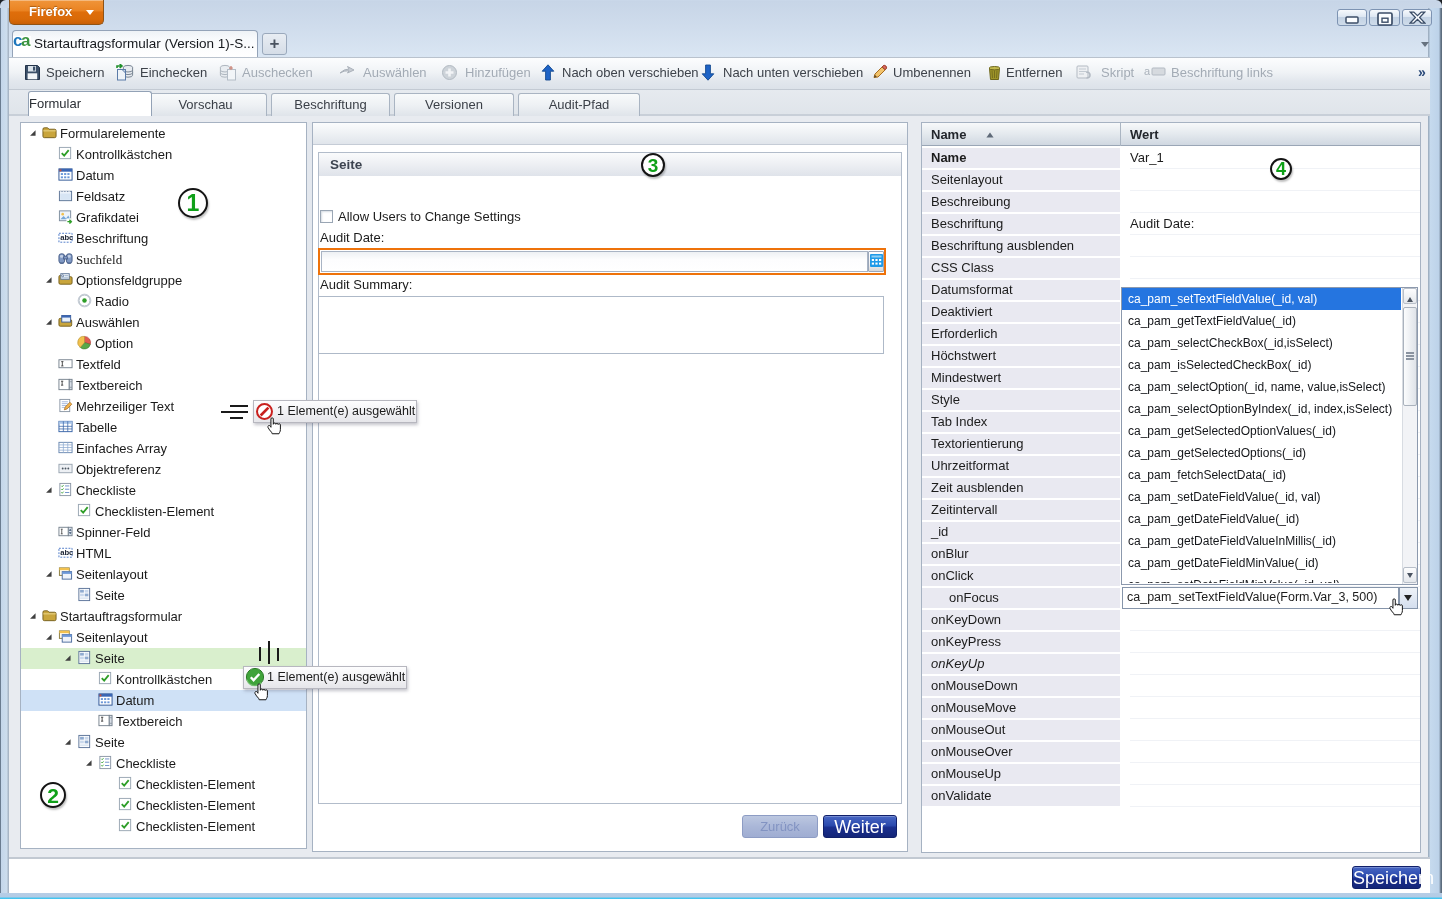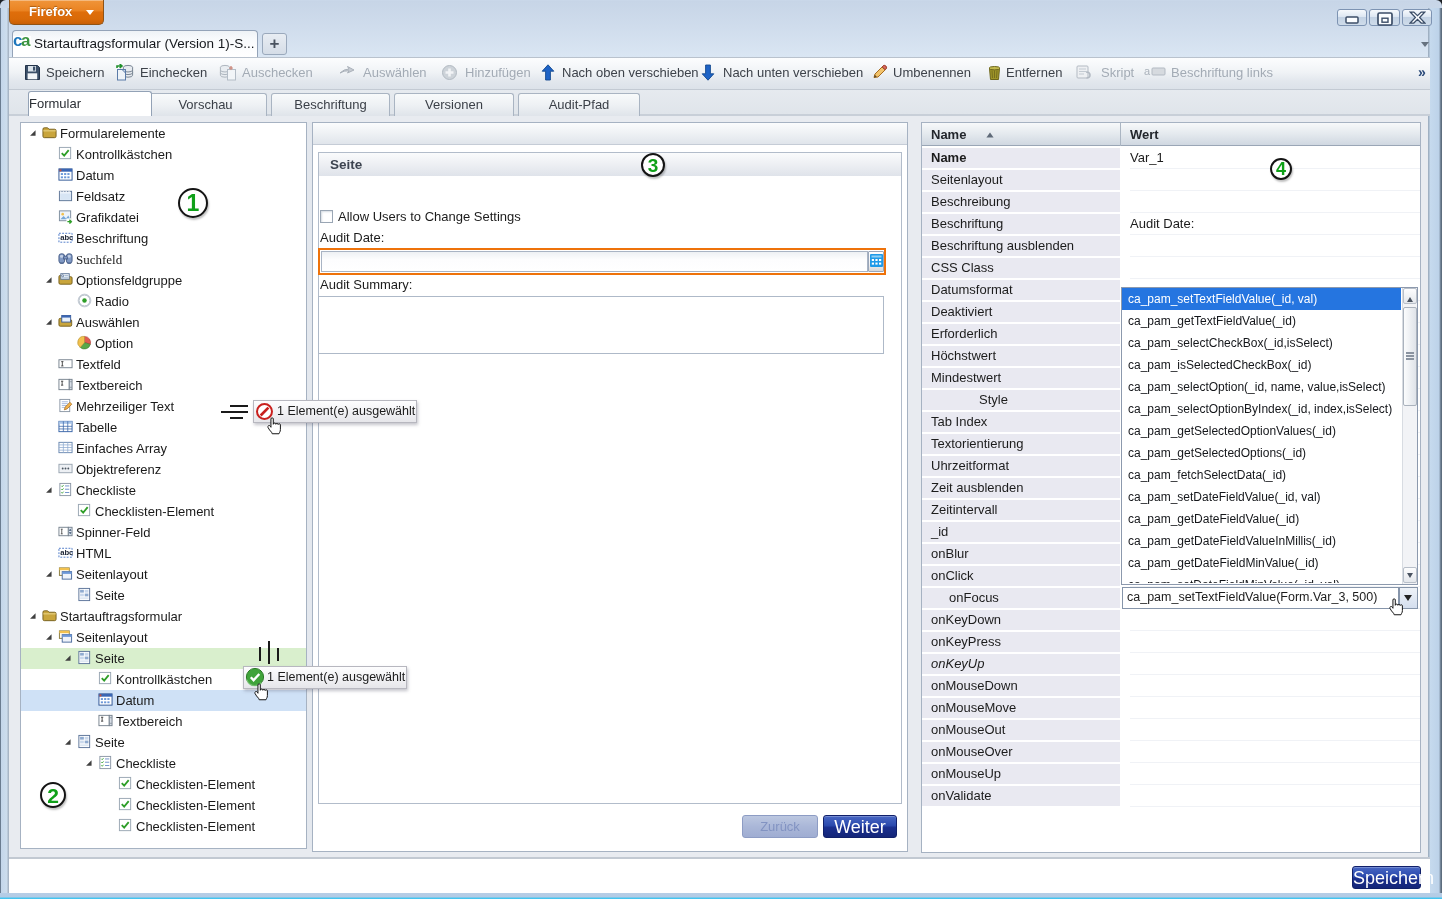--- a/index.html
+++ b/index.html
@@ -632,21 +632,21 @@
 <div class="gnt" style="top:1px;">Höchstwert</div>
 <div class="ab" style="left:208px;top:21px;width:290px;height:1px;background:#f0f2f6;"></div>
 </div>
 <div class="grow" style="top:367px;">
 <div class="gname" style="top:1px;"></div>
 <div class="gnt" style="top:1px;">Mindestwert</div>
 <div class="ab" style="left:208px;top:21px;width:290px;height:1px;background:#f0f2f6;"></div>
 </div>
 <div class="grow" style="top:389px;">
 <div class="gname" style="top:1px;"></div>
-<div class="gnt" style="top:1px;margin-left:48px;">Style</div>
+<div class="gnt" style="top:1px;">Style</div>
 <div class="ab" style="left:208px;top:21px;width:290px;height:1px;background:#f0f2f6;"></div>
 </div>
 <div class="grow" style="top:411px;">
 <div class="gname" style="top:1px;"></div>
 <div class="gnt" style="top:1px;">Tab Index</div>
 <div class="ab" style="left:208px;top:21px;width:290px;height:1px;background:#f0f2f6;"></div>
 </div>
 <div class="grow" style="top:433px;">
 <div class="gname" style="top:1px;"></div>
 <div class="gnt" style="top:1px;">Textorientierung</div>

